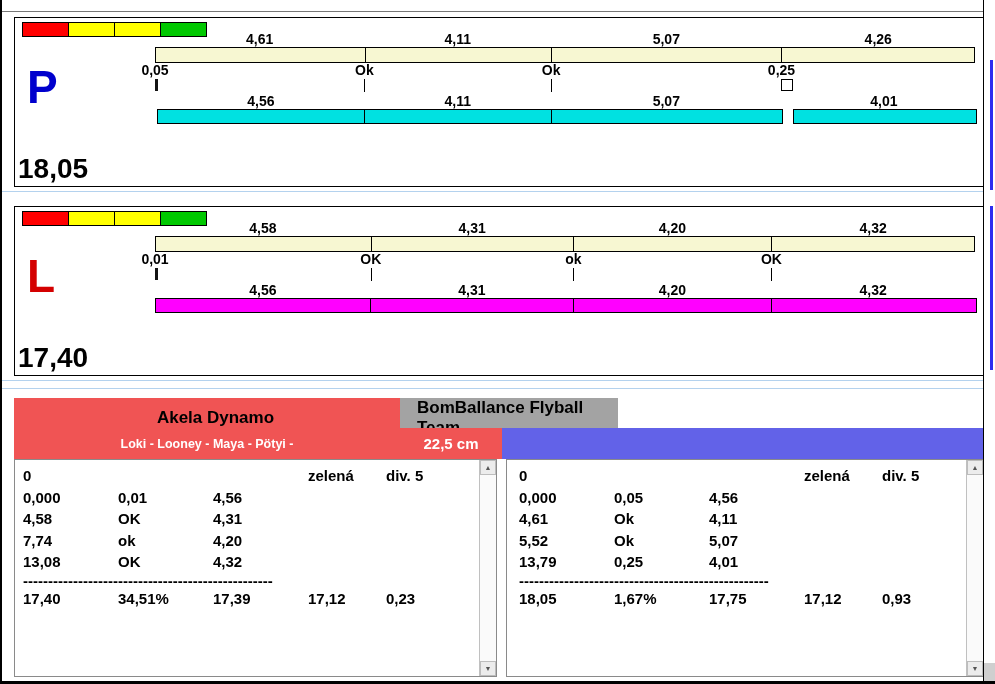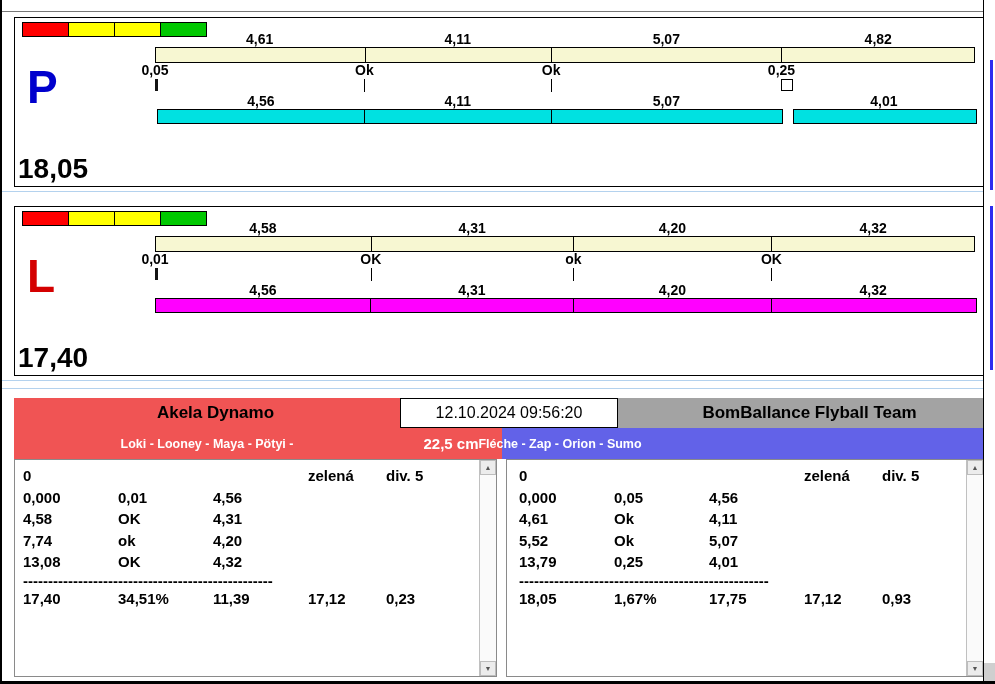--- a/index.html
+++ b/index.html
@@ -92,21 +92,21 @@
         <div class="status-box" style="background: rgb(255, 255, 0);"></div>
         <div class="status-box" style="background: rgb(0, 200, 0);"></div>
       </div>
       <div class="lane-letter" style="color: rgb(0, 0, 205);">P</div>
       <div class="lane-total">18,05</div>
       <div class="lane-chart">
         <div class="crow">
           <span class="cspan" style="left: 12.7701%;">4,61</span>
           <span class="cspan" style="left: 36.9252%;">4,11</span>
           <span class="cspan" style="left: 62.3546%;">5,07</span>
-          <span class="cspan" style="left: 88.1994%;">4,82</span>
+          <span class="cspan" style="left: 88.1994%;">4,26</span>
         </div>
         <div class="refbar" style="background: rgb(247, 247, 210);">
           <div class="refdiv" style="left: 25.5402%;"></div>
           <div class="refdiv" style="left: 48.3102%;"></div>
           <div class="refdiv" style="left: 76.3989%;"></div>
         </div>
         <div class="crow">
           <span class="cspan" style="left: 0%;">0,05</span>
           <span class="cspan" style="left: 25.5402%;">Ok</span>
           <span class="cspan" style="left: 48.3102%;">Ok</span>
@@ -180,40 +180,34 @@
         </div>
       </div>
     </div>
   <div class="gap2"></div>
 
   <div class="footer">
     <div class="hrow1">
       <div class="hcell redbg" style="background: rgb(240, 84, 84);">
         <span class="team-name">Akela Dynamo</span>
       </div>
-      <div class="ts-box">
-        <span>12.10.2024 09:56:20</span>
-      </div>
       <div class="hcell bluebg" style="background: #a3a3a3;">
         <span class="team-name">BomBallance Flyball Team</span>
       </div>
     </div>
     <div class="hrow2">
       <div class="sub-left redbg" style="background: rgb(240, 84, 84);">
         <div class="sub-cell">
           <span class="dogs">Loki - Looney - Maya - Pötyi -</span>
         </div>
         <div class="sub-cell">
           <span class="jump">22,5 cm</span>
         </div>
       </div>
       <div class="sub-right bluebg" style="background: rgb(98, 98, 232);">
-        <div class="sub-cell">
-          <span class="dogs">Fléche - Zap - Orion - Sumo</span>
-        </div>
       </div>
     </div>
     <div class="drow-wrap">
       <div class="data-panel left">
         <div class="data-body" id="bodyL">
             <div class="drow">
               <span class="dcell">0</span>
               <span class="dcell"></span>
               <span class="dcell"></span>
               <span class="dcell">zelená</span>
@@ -244,21 +238,21 @@
               <span class="dcell">13,08</span>
               <span class="dcell">OK</span>
               <span class="dcell">4,32</span>
               <span class="dcell"></span>
               <span class="dcell"></span>
             </div>
             <div class="dashrow">--------------------------------------------------</div>
             <div class="drow">
               <span class="dcell">17,40</span>
               <span class="dcell">34,51%</span>
-              <span class="dcell">11,39</span>
+              <span class="dcell">17,39</span>
               <span class="dcell">17,12</span>
               <span class="dcell">0,23</span>
             </div>
           </div>
         <div class="vscroll">
           <div class="sarrow">
             <span>▲</span>
           </div>
           <div class="sarrow">
             <span>▼</span>

